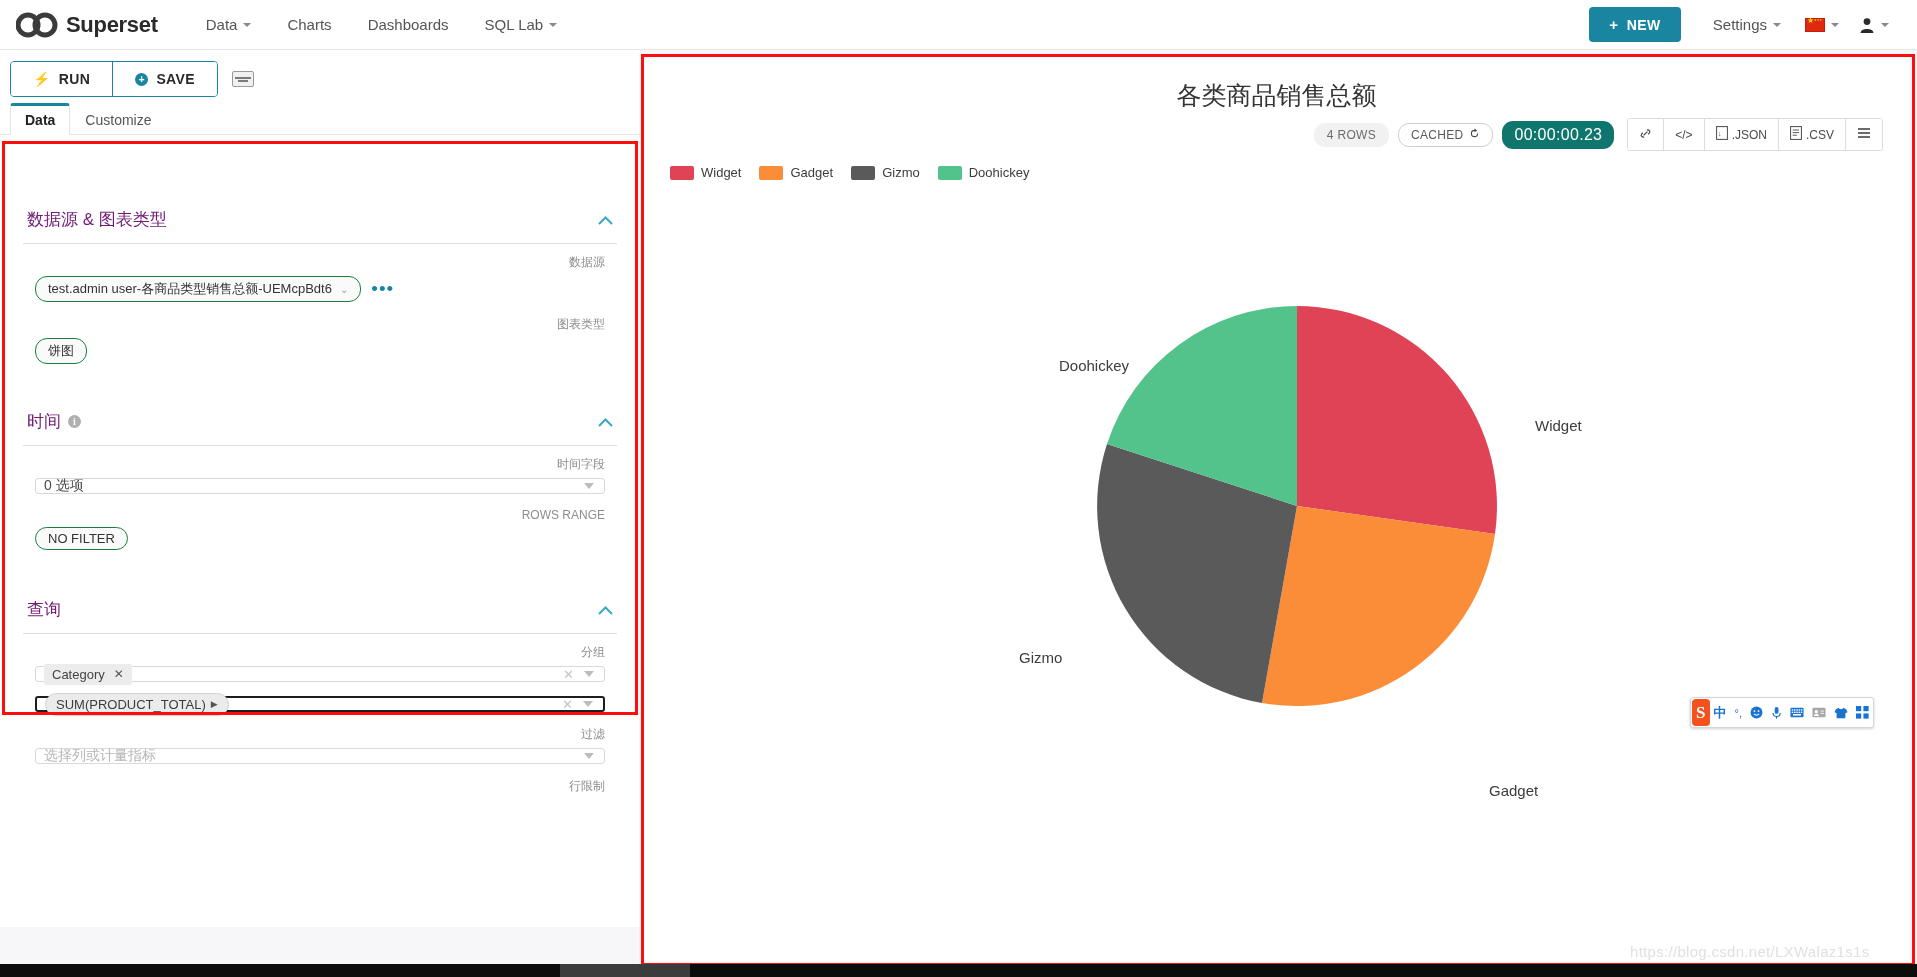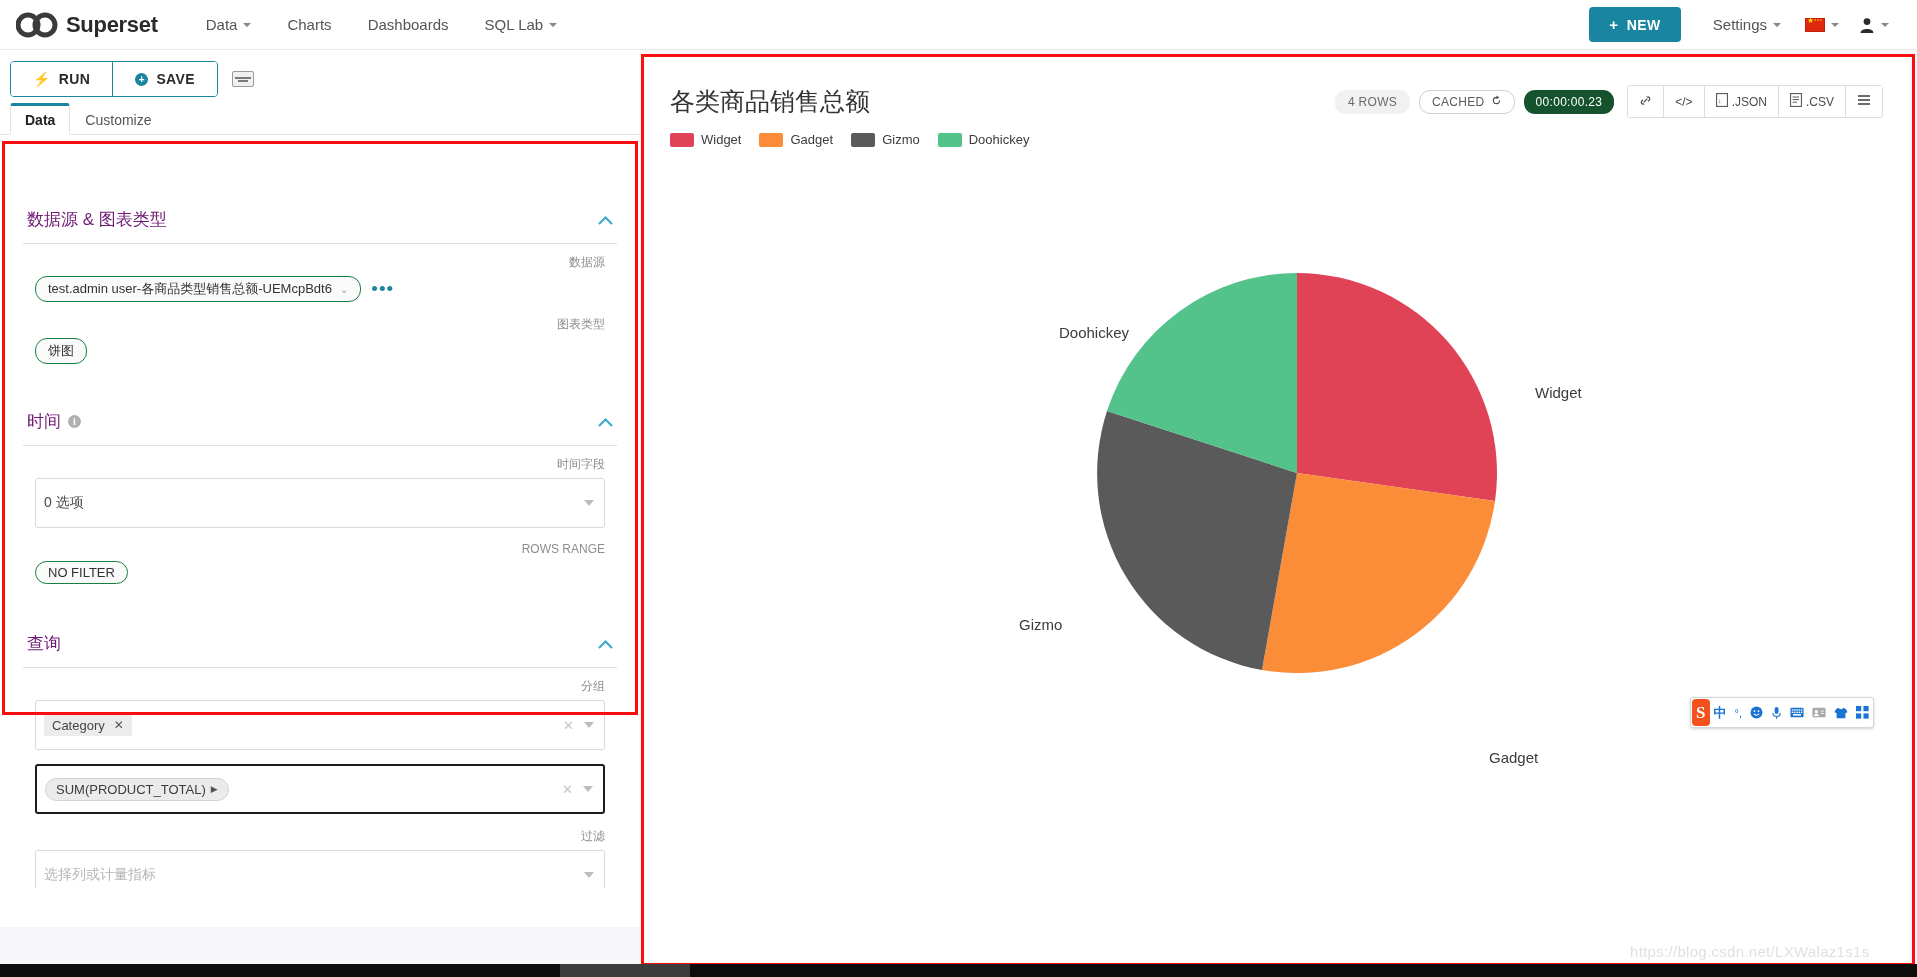--- a/index.html
+++ b/index.html
@@ -144,21 +144,21 @@
   .pill {
     display: inline-flex; align-items: center;
     border: 1px solid #15803d; border-radius: 12px;
     background: #fafafa; color: #333; font-size: 13px;
     padding: 3px 12px; cursor: pointer;
   }
   .pill .pc { margin-left: 8px; color: #9b9b9b; font-size: 10px; }
   .dots-btn { color: #1a85a0; font-size: 19px; letter-spacing: 1px; margin-left: 10px; cursor: pointer; line-height: 12px; }
 
   .select-box {
-    height: 50px; border: 1px solid #d9d9d9; border-radius: 3px;
+    height: 16px; border: 1px solid #d9d9d9; border-radius: 3px;
     background: #fff; display: flex; align-items: center;
     padding: 0 8px; font-size: 14px; color: #4a4a4a;
     position: relative; cursor: pointer;
   }
   .select-box.focused { border: 2px solid #1d1d1d; }
   .select-box .placeholder { color: #b6b6b6; }
   .sel-actions { margin-left: auto; display: flex; align-items: center; gap: 10px; padding-right: 2px; }
   .sel-x { color: #c4c4c4; font-size: 13px; cursor: pointer; }
   .sel-caret {
     width: 0; height: 0;
@@ -184,34 +184,34 @@
     position: absolute; top: 50px; left: 640px;
     width: 1277px; height: 920px;
     background: #f7f7f9;
     padding: 0;
   }
   .chart-card {
     position: absolute; top: 7px; left: 4px;
     width: 1265px; height: 905px;
     background: #fff;
   }
-  .chart-header { display: flex; align-items: flex-end; padding: 22px 26px 0 26px; }
+  .chart-header { display: flex; align-items: center; padding: 22px 26px 0 26px; flex-direction: column; }
   .chart-title { font-size: 25px; color: #343434; }
   .chart-actions { margin-left: auto; display: flex; align-items: center; gap: 9px; padding-top: 6px; }
   .rows-badge {
     background: #f1f1f1; color: #6b6b6b; font-size: 12px;
     border-radius: 11px; padding: 5px 13px; letter-spacing: 0.3px;
   }
   .cached-badge {
     border: 1px solid #cfcfcf; color: #5a5a5a; font-size: 12px;
     border-radius: 11px; padding: 4px 12px; letter-spacing: 0.3px;
     display: flex; align-items: center; gap: 6px; cursor: pointer;
   }
   .timer-badge {
-    background: #14532d; color: #fff; font-size: 12px;
+    background: #0f766e; color: #fff; font-size: 16px;
     border-radius: 11px; padding: 5px 12px; letter-spacing: 0.3px;
   }
   .icon-group { display: flex; border: 1px solid #dcdcdc; border-radius: 3px; overflow: hidden; margin-left: 4px; }
   .icon-btn {
     background: #fff; border: none; border-right: 1px solid #dcdcdc;
     font-size: 12px; color: #4a4a4a; padding: 7px 11px;
     display: flex; align-items: center; gap: 4px; cursor: pointer; min-height: 30px;
   }
   .icon-btn:last-child { border-right: none; }
 

